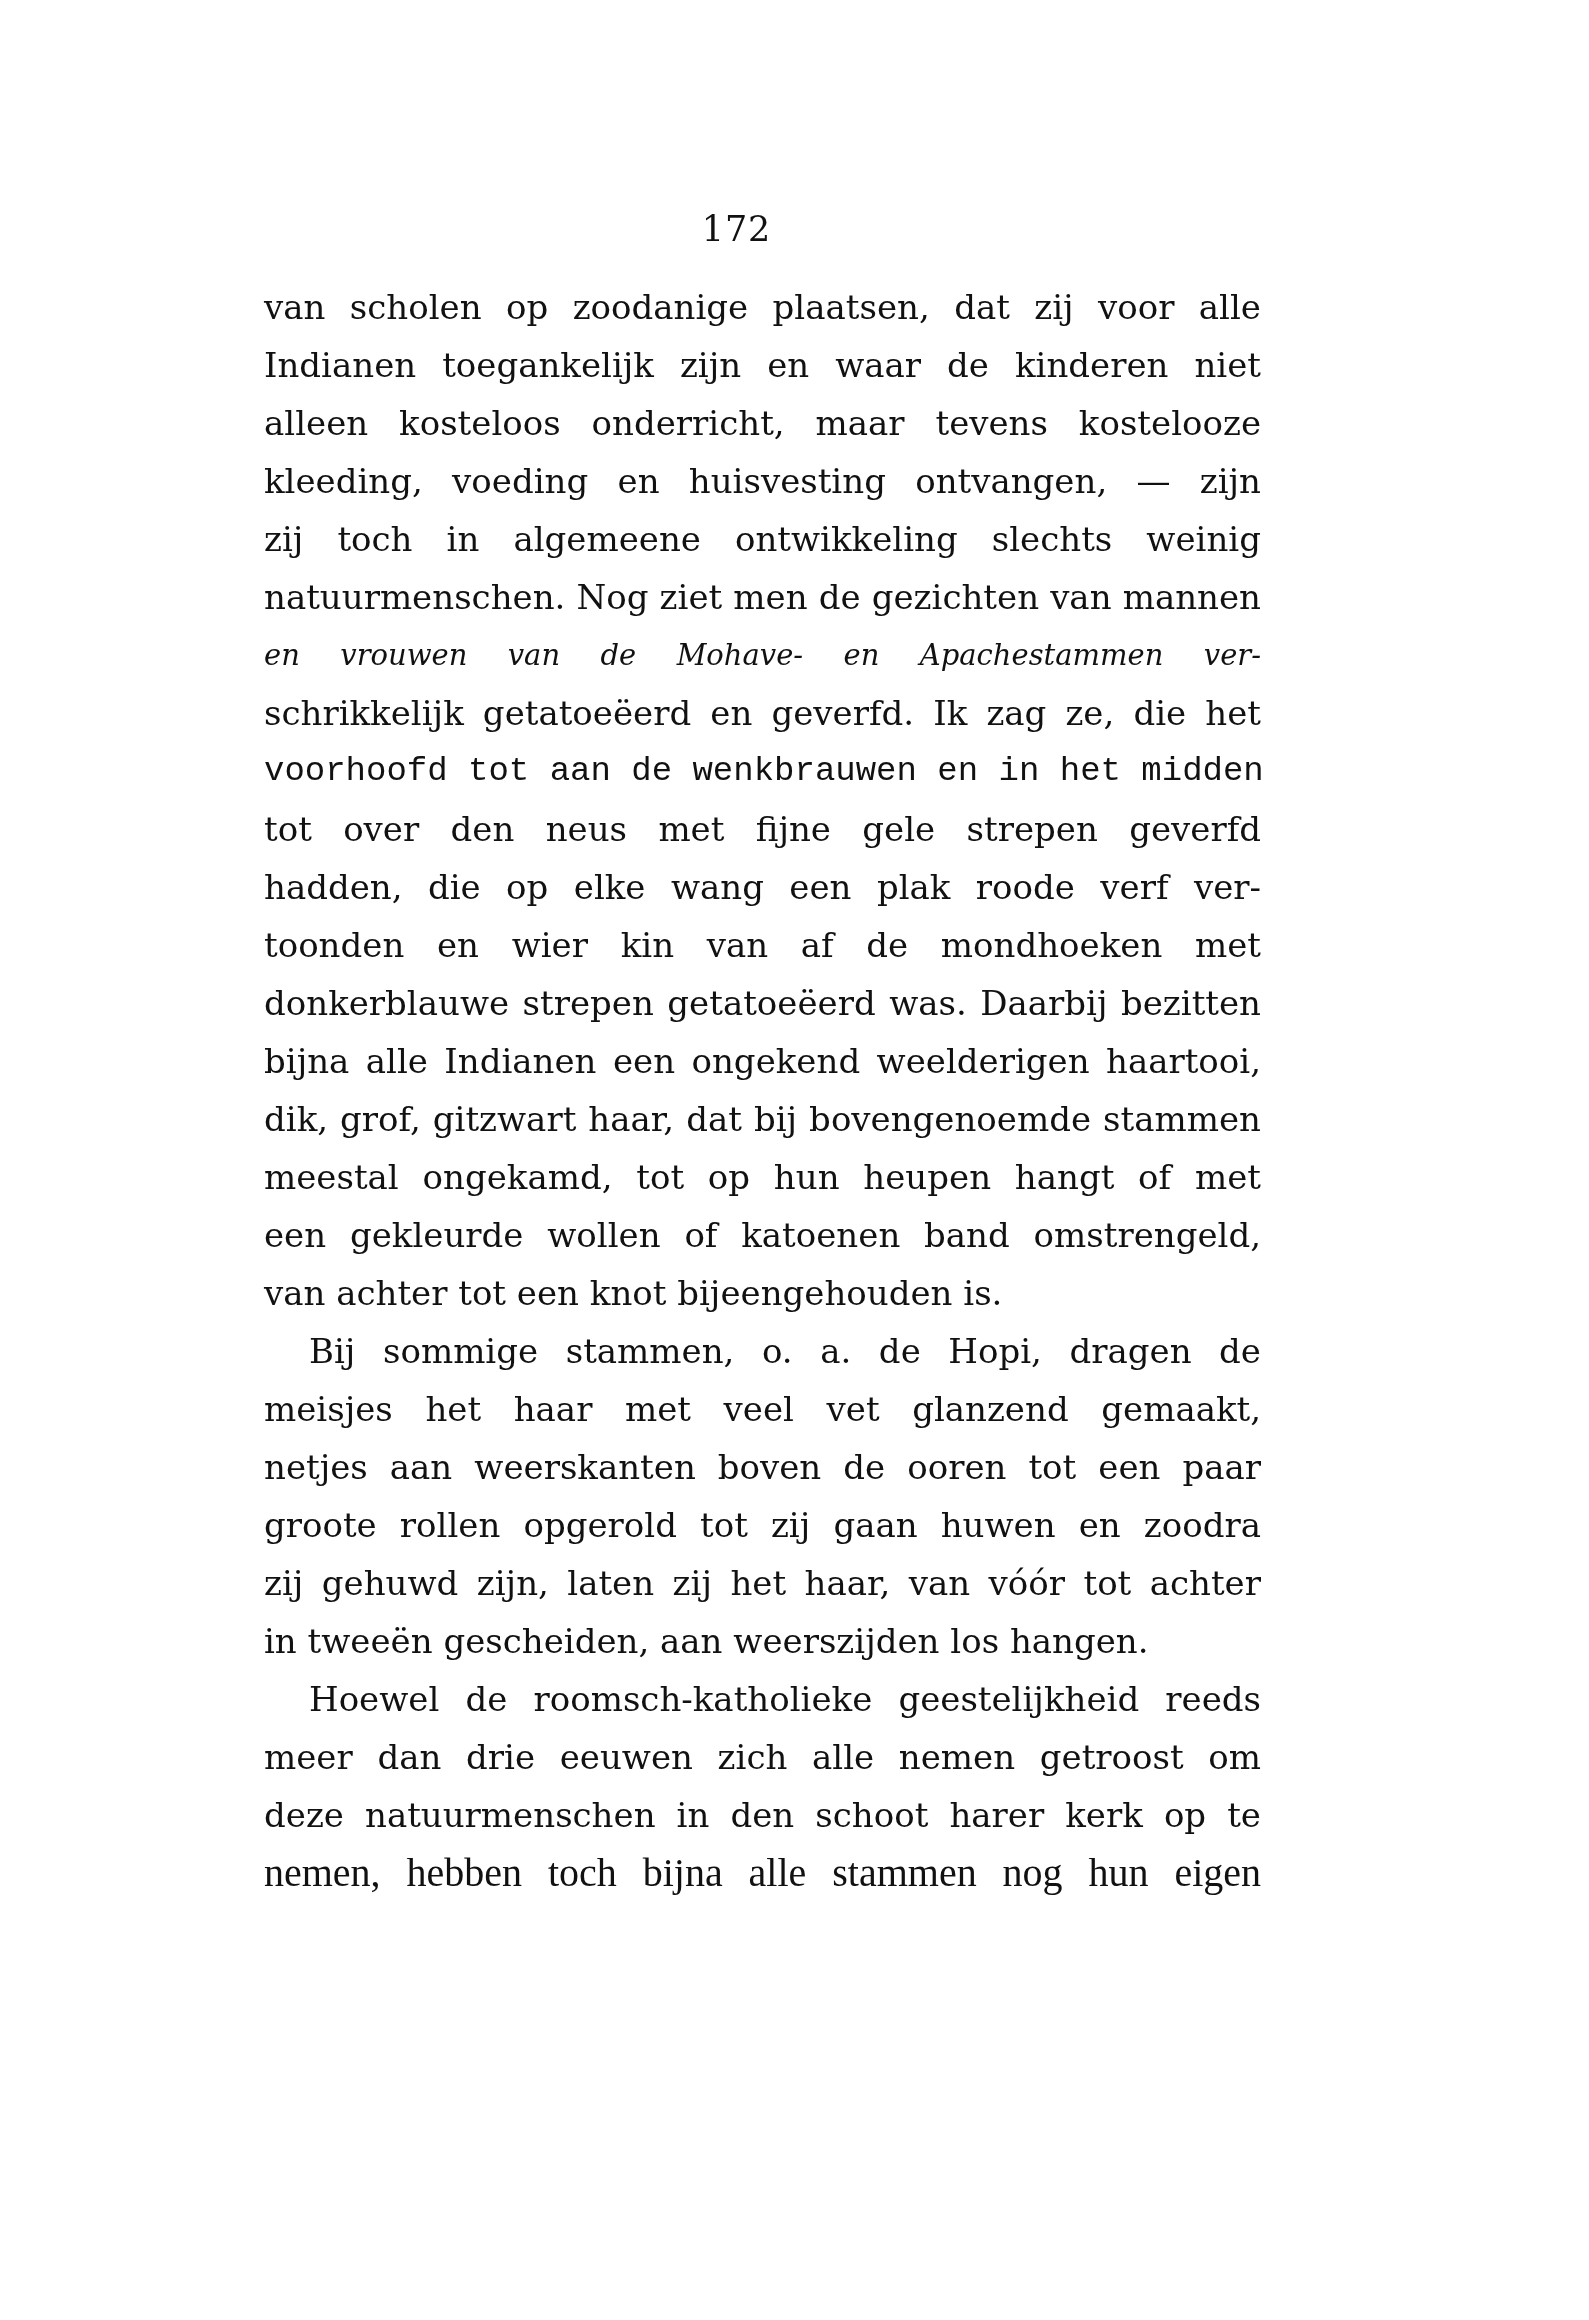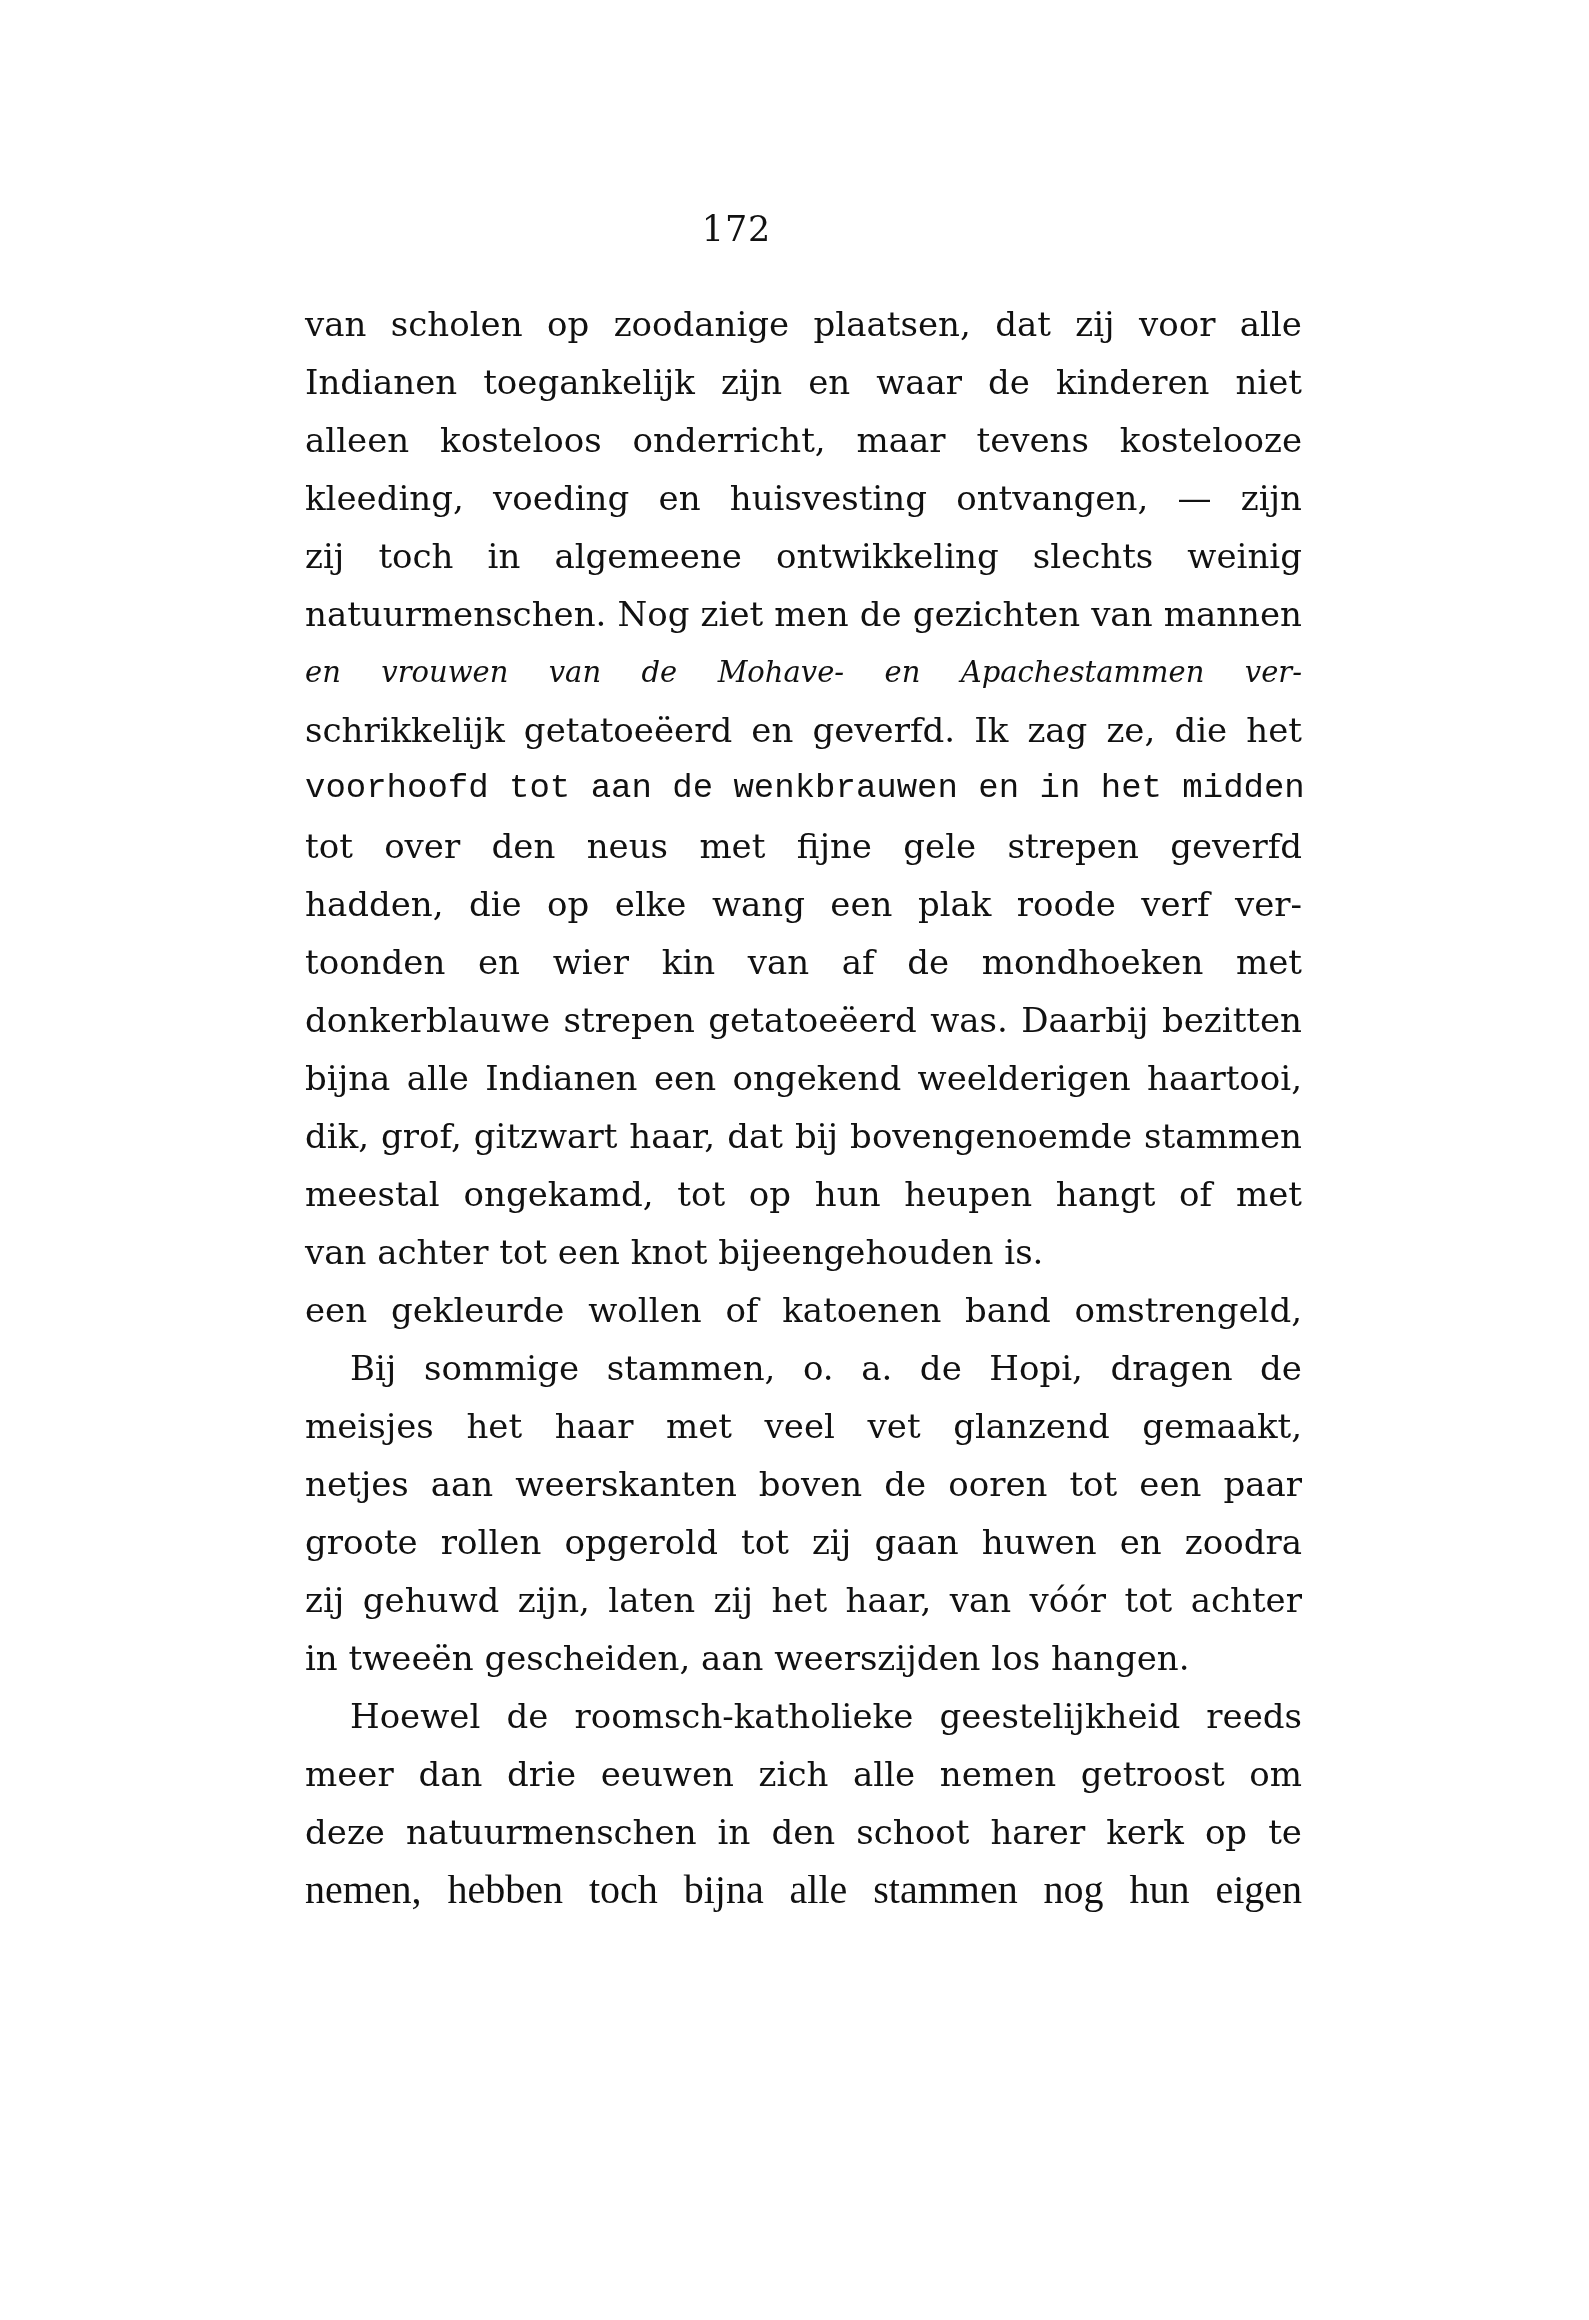--- a/index.html
+++ b/index.html
@@ -1,20 +1,20 @@
 <!DOCTYPE html>
 <html style="font-size:15px"><head>
 <meta charset="utf-8">
 <style>
   html, body { margin: 0; padding: 0; background: #ffffff; }
   body { width: 1589px; height: 2320px; position: relative; overflow: hidden;
          font-family: "DejaVu Serif", "Liberation Serif", serif; color: #111; }
   .page-number { position: absolute; top: 207px; left: 0; width: 1473px; text-align: center;
                  font-size: 35px; line-height: 45px; letter-spacing: 0.9px; }
-  .text-block { position: absolute; top: 295px; left: 264px; width: 997px; margin-left: 41px; }
+  .text-block { position: absolute; top: 278px; left: 264px; width: 997px; }
   .line { display: block; height: 58px; line-height: 58px; font-size: 34px;
           text-align: justify; text-align-last: justify; white-space: nowrap; overflow: visible; }
   .line.last { text-align-last: left; }
   .line.indent { padding-left: 45px; }
 </style>
 </head>
 <body>
 
 <div class="page-number">172</div>
 
@@ -28,22 +28,22 @@
   <div class="line" style="white-space: nowrap; font-size: 29px; font-style: italic;">en vrouwen van de Mohave- en Apachestammen ver-</div>
   <div class="line" style="white-space: nowrap; font-size: 34px;">schrikkelijk getatoeëerd en geverfd. Ik zag ze, die het</div>
   <div class="line" style="white-space: nowrap; font-size: 34px; font-family: Liberation Mono, monospace;">voorhoofd tot aan de wenkbrauwen en in het midden</div>
   <div class="line" style="white-space: nowrap; font-size: 34px;">tot over den neus met fijne gele strepen geverfd</div>
   <div class="line" style="white-space: nowrap; font-size: 34px;">hadden, die op elke wang een plak roode verf ver-</div>
   <div class="line" style="white-space: nowrap; font-size: 34px;">toonden en wier kin van af de mondhoeken met</div>
   <div class="line" style="white-space: nowrap; font-size: 34px;">donkerblauwe strepen getatoeëerd was. Daarbij bezitten</div>
   <div class="line" style="white-space: nowrap; font-size: 34px;">bijna alle Indianen een ongekend weelderigen haartooi,</div>
   <div class="line" style="white-space: nowrap; font-size: 34px;">dik, grof, gitzwart haar, dat bij bovengenoemde stammen</div>
   <div class="line" style="white-space: nowrap; font-size: 34px;">meestal ongekamd, tot op hun heupen hangt of met</div>
+  <div class="line" style="white-space: nowrap; font-size: 34px;">een gekleurde wollen of katoenen band omstrengeld,</div>
   <div class="line last" style="white-space: nowrap; font-size: 34px;">van achter tot een knot bijeengehouden is.</div>
-  <div class="line" style="white-space: nowrap; font-size: 34px;">een gekleurde wollen of katoenen band omstrengeld,</div>
   <div class="line indent" style="white-space: nowrap; font-size: 34px;">Bij sommige stammen, o. a. de Hopi, dragen de</div>
   <div class="line" style="white-space: nowrap; font-size: 34px;">meisjes het haar met veel vet glanzend gemaakt,</div>
   <div class="line" style="white-space: nowrap; font-size: 34px;">netjes aan weerskanten boven de ooren tot een paar</div>
   <div class="line" style="white-space: nowrap; font-size: 34px;">groote rollen opgerold tot zij gaan huwen en zoodra</div>
   <div class="line" style="white-space: nowrap; font-size: 34px;">zij gehuwd zijn, laten zij het haar, van vóór tot achter</div>
   <div class="line last" style="white-space: nowrap; font-size: 34px;">in tweeën gescheiden, aan weerszijden los hangen.</div>
   <div class="line indent" style="white-space: nowrap; font-size: 34px;">Hoewel de roomsch-katholieke geestelijkheid reeds</div>
   <div class="line" style="white-space: nowrap; font-size: 34px;">meer dan drie eeuwen zich alle nemen getroost om</div>
   <div class="line" style="white-space: nowrap; font-size: 34px;">deze natuurmenschen in den schoot harer kerk op te</div>
   <div class="line" style="white-space: nowrap; font-size: 40px; font-family: Liberation Serif, serif;">nemen, hebben toch bijna alle stammen nog hun eigen</div>

